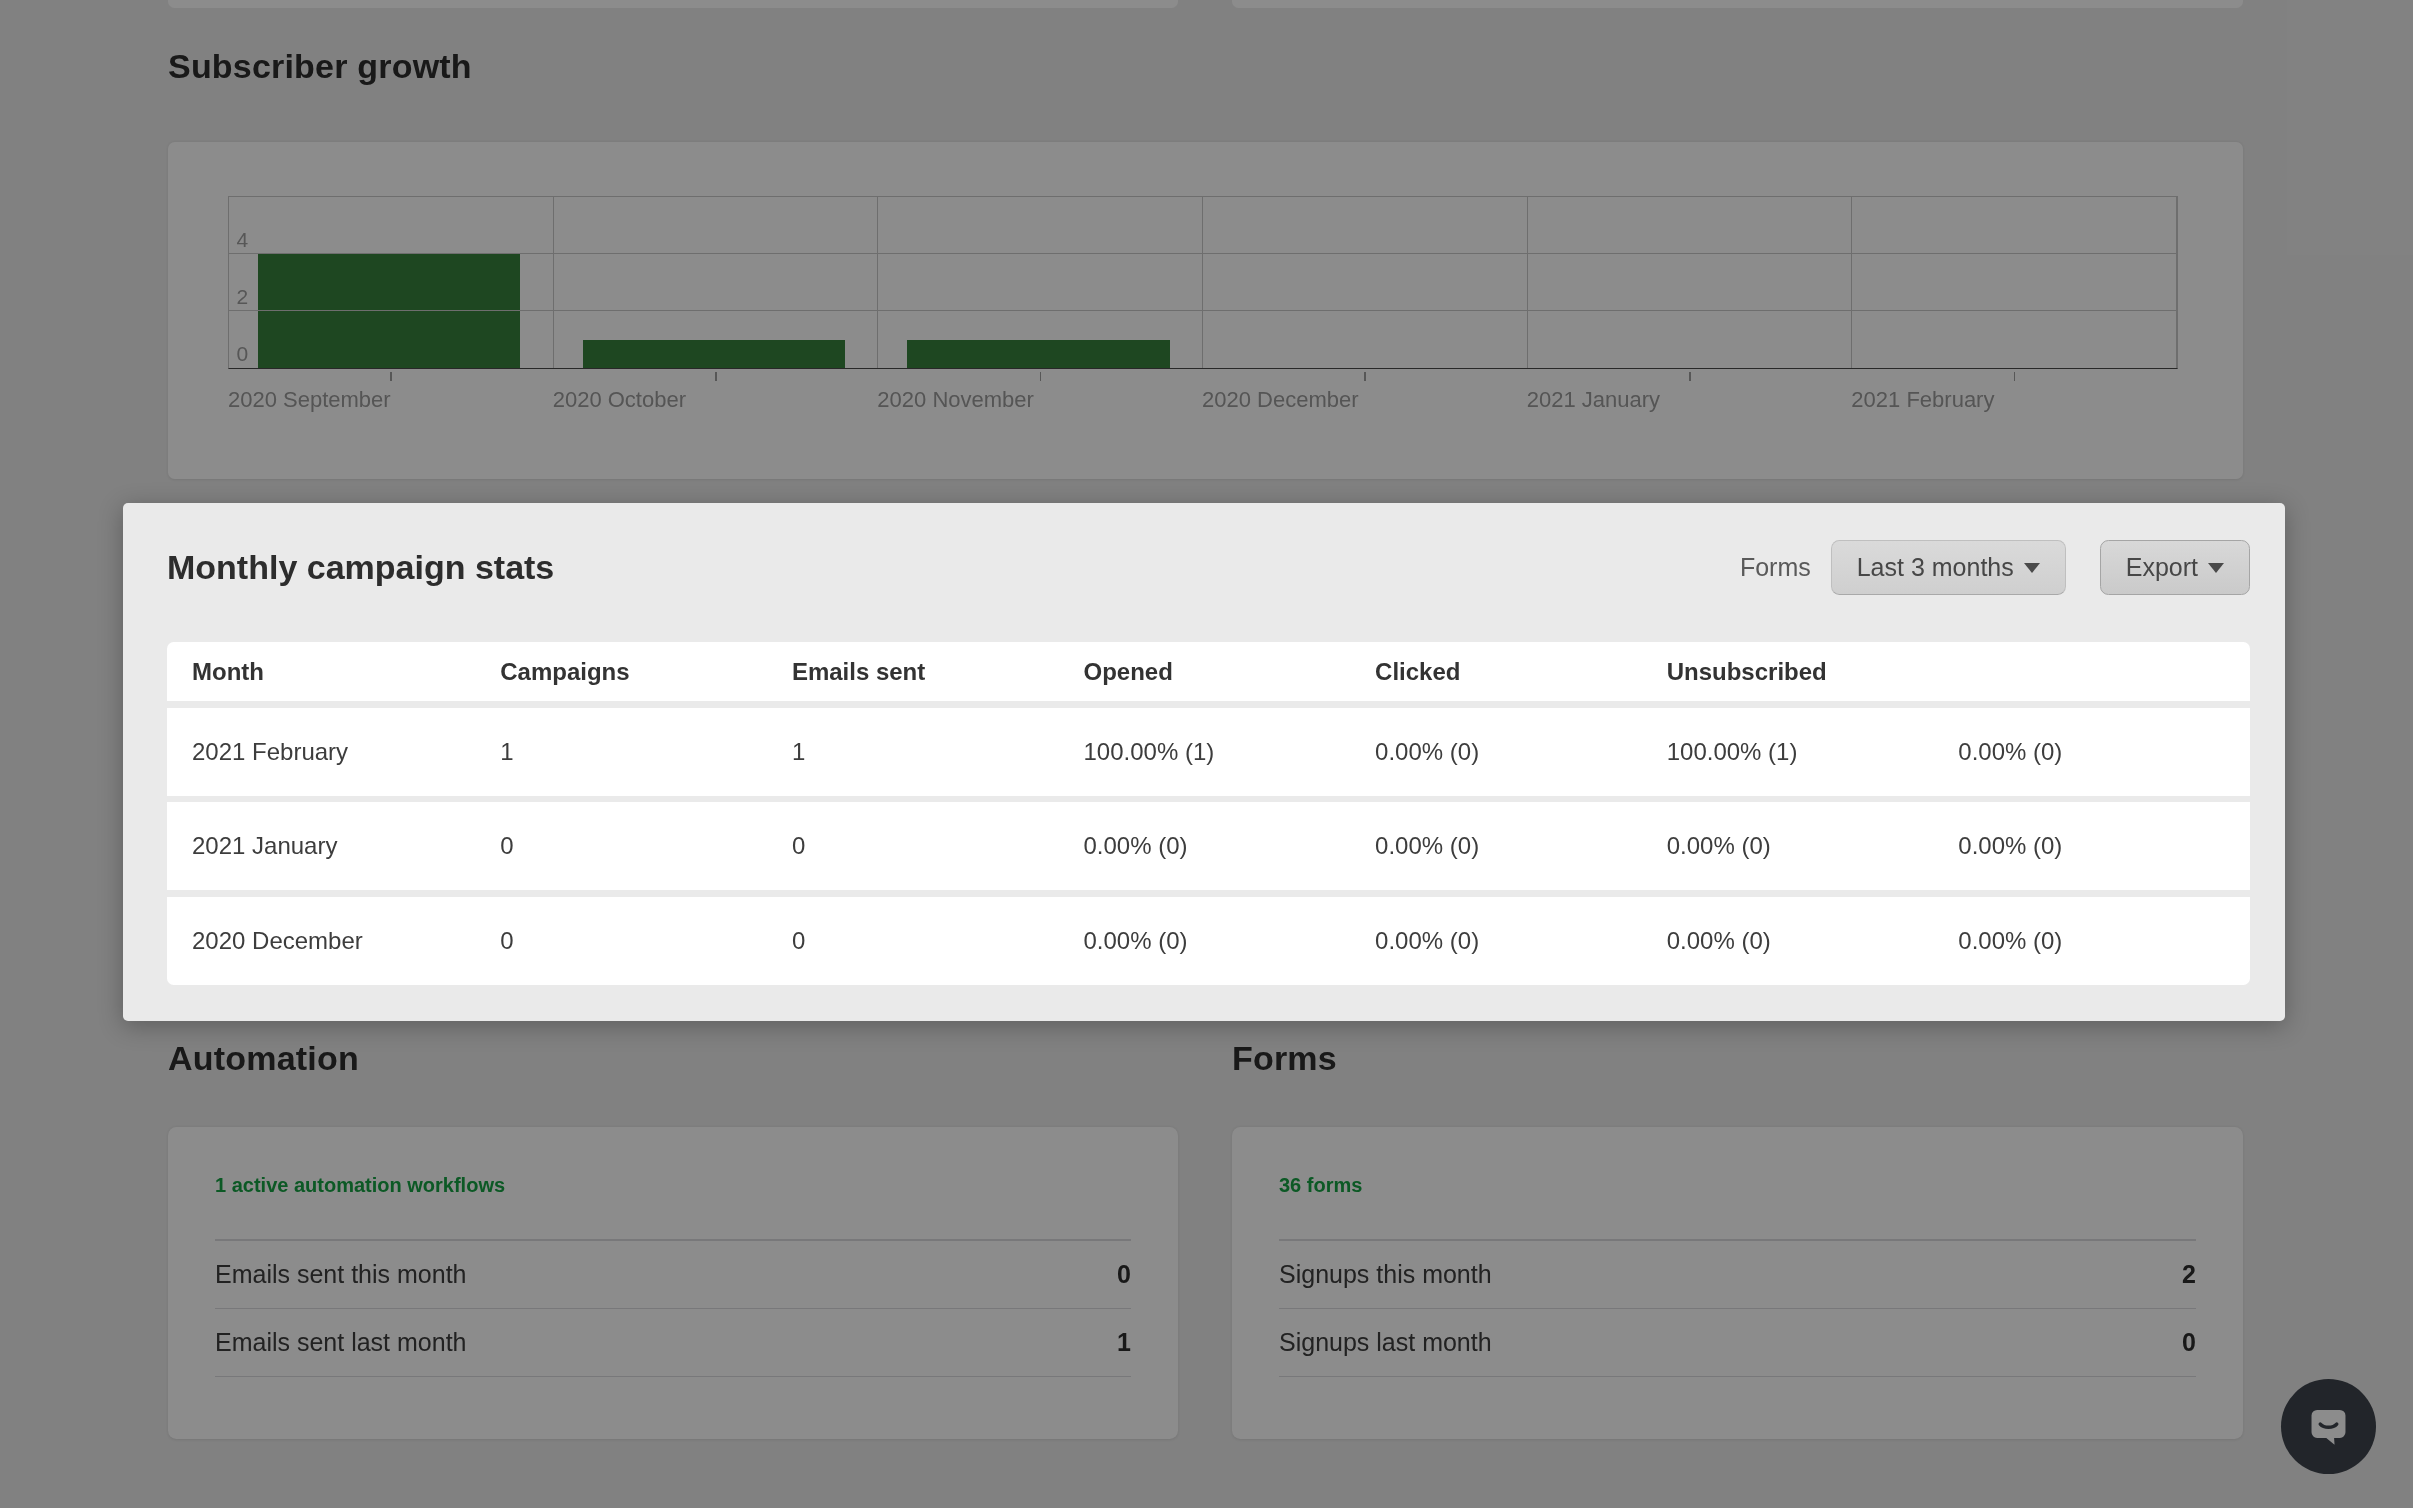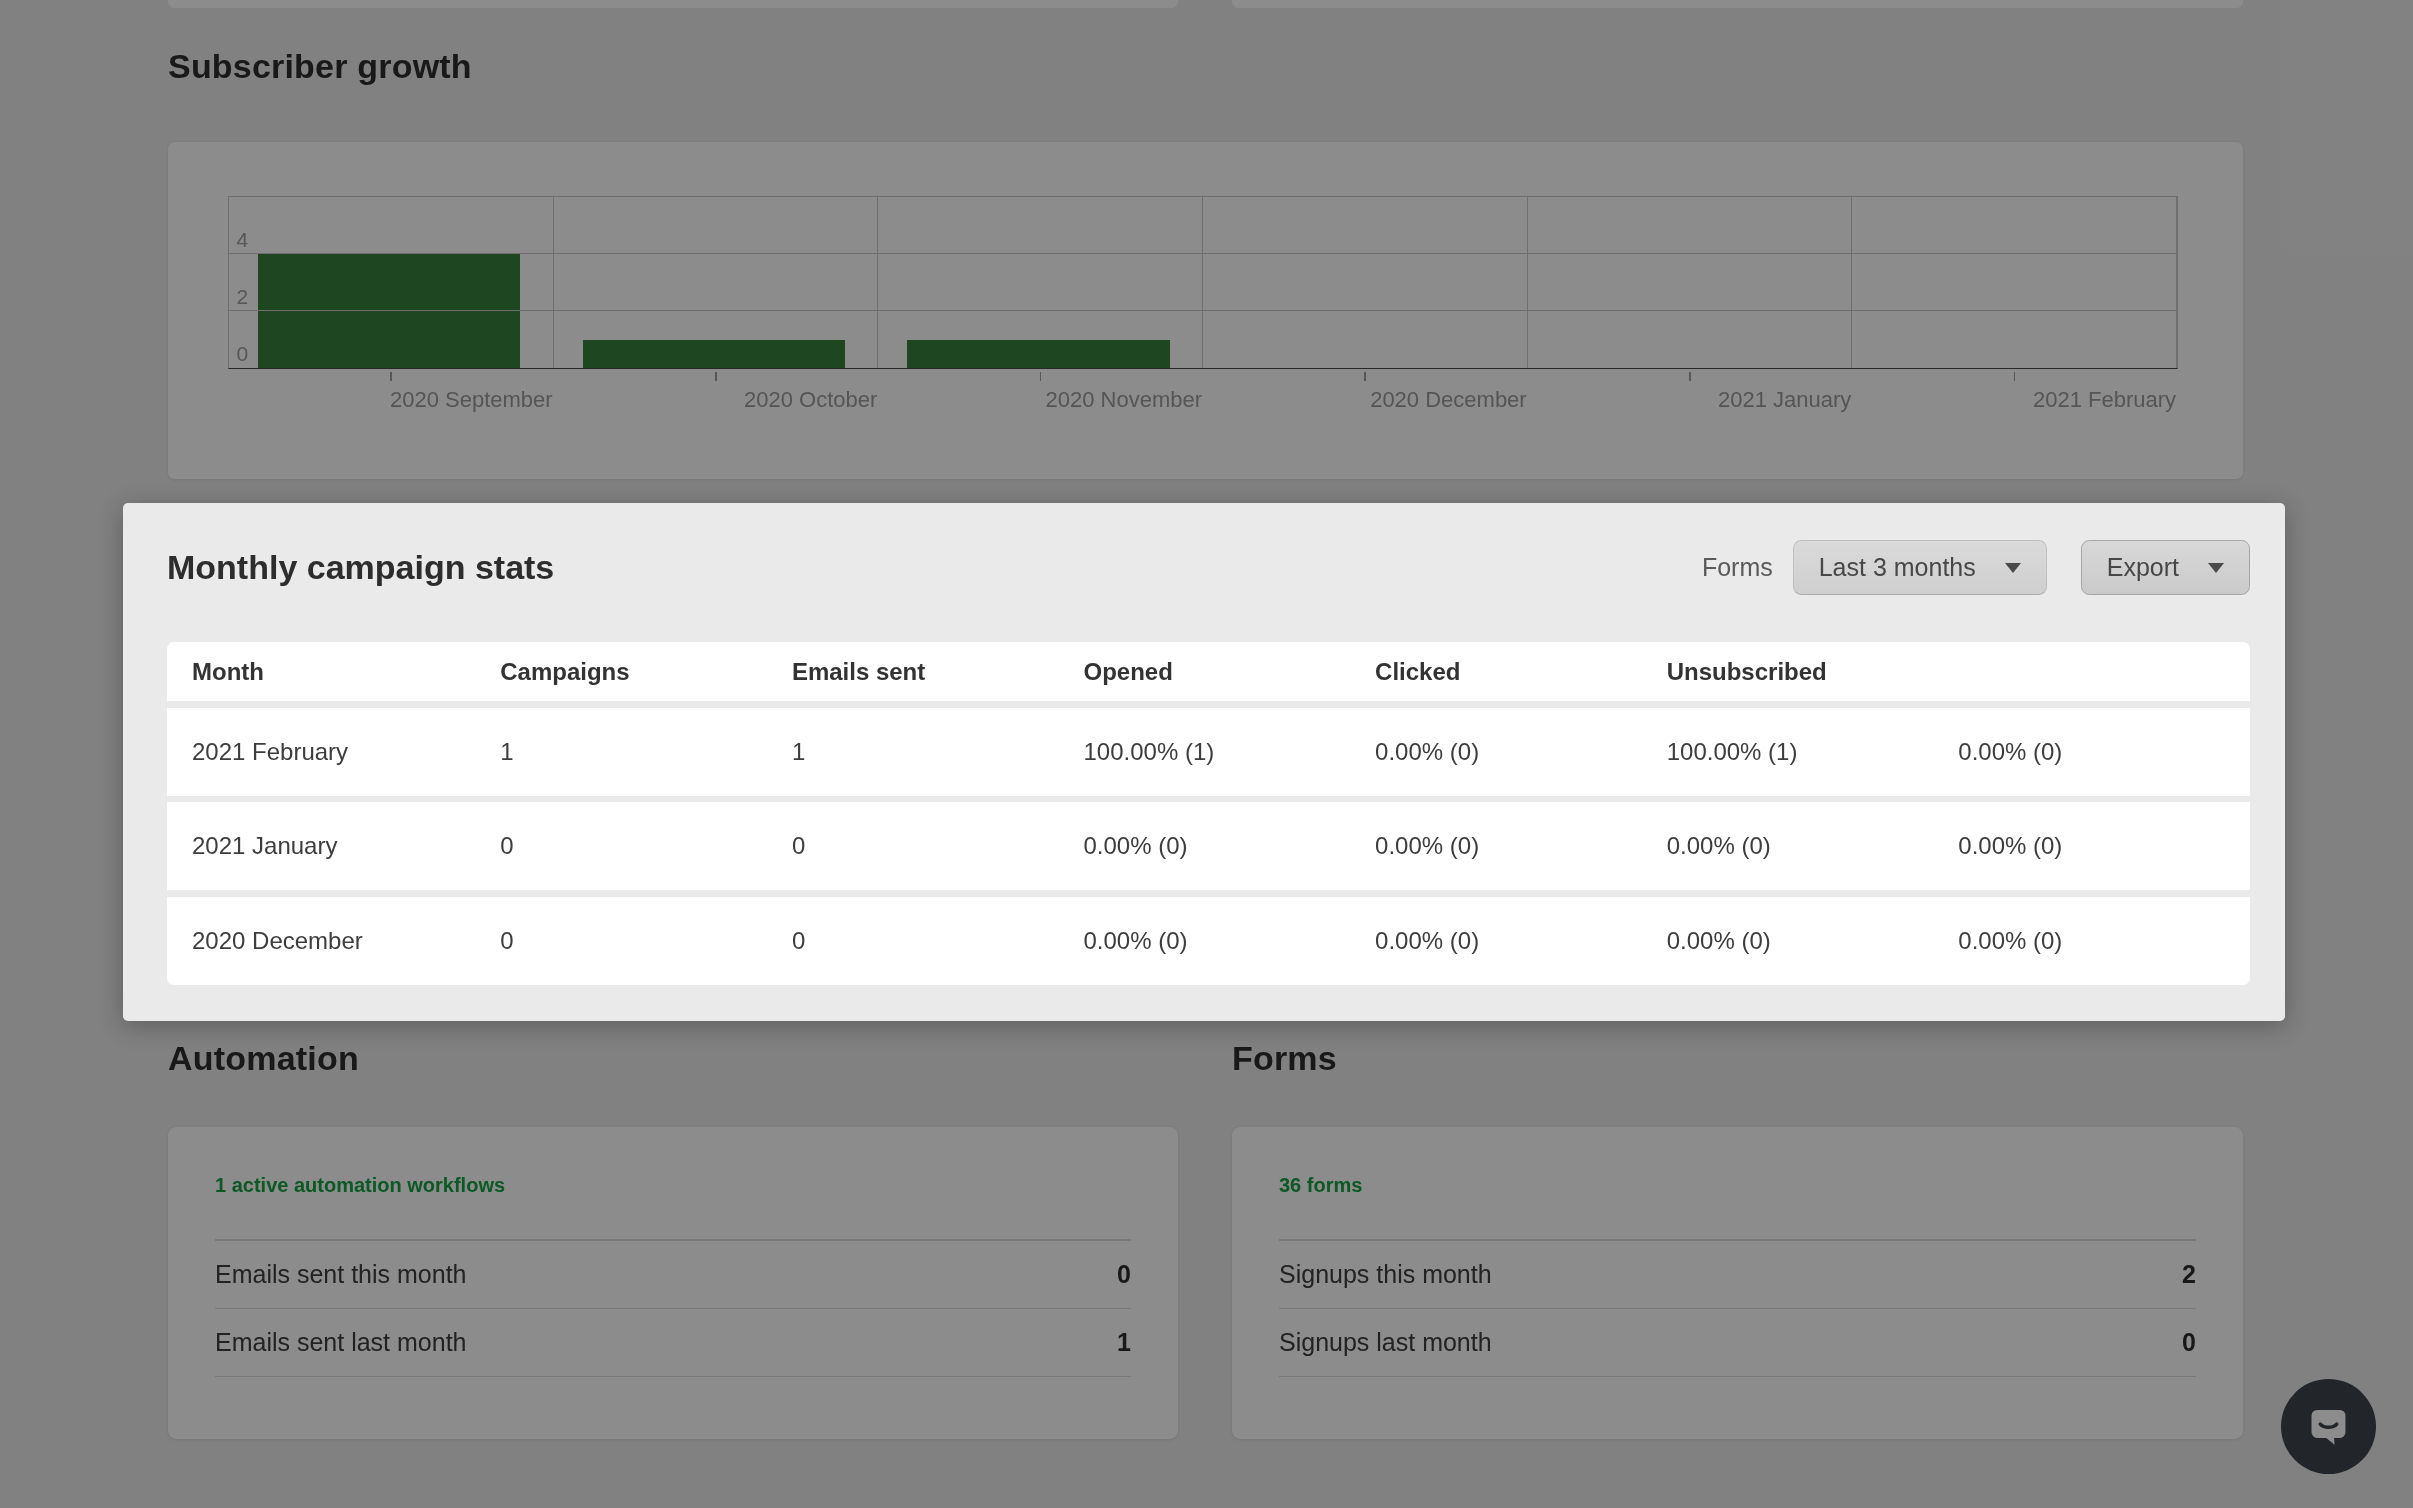--- a/index.html
+++ b/index.html
@@ -21,29 +21,29 @@
 
   
   .chart-card { position:absolute; left:168px; top:142px; width:2075px; height:337px; background:#ffffff; border-radius:6.7px; box-shadow:0 0.8px 3.4px rgba(0,0,0,0.10); }
   .plot { position:absolute; left:60px; top:54px; width:1948px; height:171px; border:0.8px solid #c9c9c9; border-bottom:1.7px solid #4a4a4a; display:flex; box-sizing:content-box; }
   .plot-col { flex:1; position:relative; border-right:0.8px solid #c9c9c9; }
   .plot-col:last-child { border-right:none; }
   .gridline { position:absolute; left:0; right:0; height:0.8px; background:#c9c9c9; pointer-events:none; }
   .bar { position:absolute; bottom:0; left:9%; width:81%; background:#38823c; }
   .ylab { position:absolute; left:7.5px; font-size:21px; color:#9e9e9e; line-height:21px; }
   .xlabels { position:absolute; left:60px; top:228px; width:1948px; display:flex; }
-  .xl { flex:1; text-align:right; font-size:22px; color:#9b9b9b; padding-top:17px; position:relative; }
+  .xl { flex:1; text-align:left; font-size:22px; color:#9b9b9b; padding-top:17px; position:relative; }
   .xl::before { content:""; position:absolute; top:1.7px; left:50%; width:1.7px; height:9.2px; background:#9e9e9e; }
 
   
   .spotlight { position:absolute; left:123px; top:503px; width:2162px; height:518px; background:#eaeaea; border-radius:5px; z-index:20; box-shadow:0 5px 25px rgba(0,0,0,0.28); box-sizing:border-box; }
   .band-header { display:flex; align-items:center; padding:37px 35px 0 44px; }
   .band-title { flex:1; font-size:34px; font-weight:700; color:#2d2d2d; }
   .show-label { font-size:25px; color:#5a5a5a; margin-right:20px; }
-  .btn { height:55px; border-radius:8.4px; font-size:25px; color:#474747; display:inline-flex; align-items:center; gap:29px; padding:0 25px; background:linear-gradient(#dadada,#cfcfcf); border:1.7px solid #bfbfbf; border-bottom-color:#a9a9a9; cursor:pointer; box-sizing:border-box; }
+  .btn { height:55px; border-radius:8.4px; font-size:25px; color:#474747; display:inline-flex; align-items:center; gap:10px; padding:0 25px; background:linear-gradient(#dadada,#cfcfcf); border:1.7px solid #bfbfbf; border-bottom-color:#a9a9a9; cursor:pointer; box-sizing:border-box; }
   .btn.export { border-color:#a5a5a5; background:linear-gradient(#d8d8d8,#cacaca); margin-left:34px;text-align:right; }
   .caret { width:0; height:0; border-left:8.4px solid transparent; border-right:8.4px solid transparent; border-top:10px solid #4a4a4a; }
 
   .table-wrap { margin:47px 35px 0 44px;border-radius:20px; }
   .t-header, .t-row { display:flex; background:#ffffff; align-items:center; }
   .t-header { height:59px; font-weight:700; color:#333333; font-size:24px; border-radius:6.7px 6.7px 0 0; }
   .t-row { height:88px; margin-top:6.7px; font-size:24px; color:#3d3d3d; }
   .t-row:last-child { border-radius:0 0 6.7px 6.7px; }
   .cell-month { width:16%; padding-left:25px; box-sizing:border-box; text-align:left; }
   .cell { width:14%; text-align:left; }

